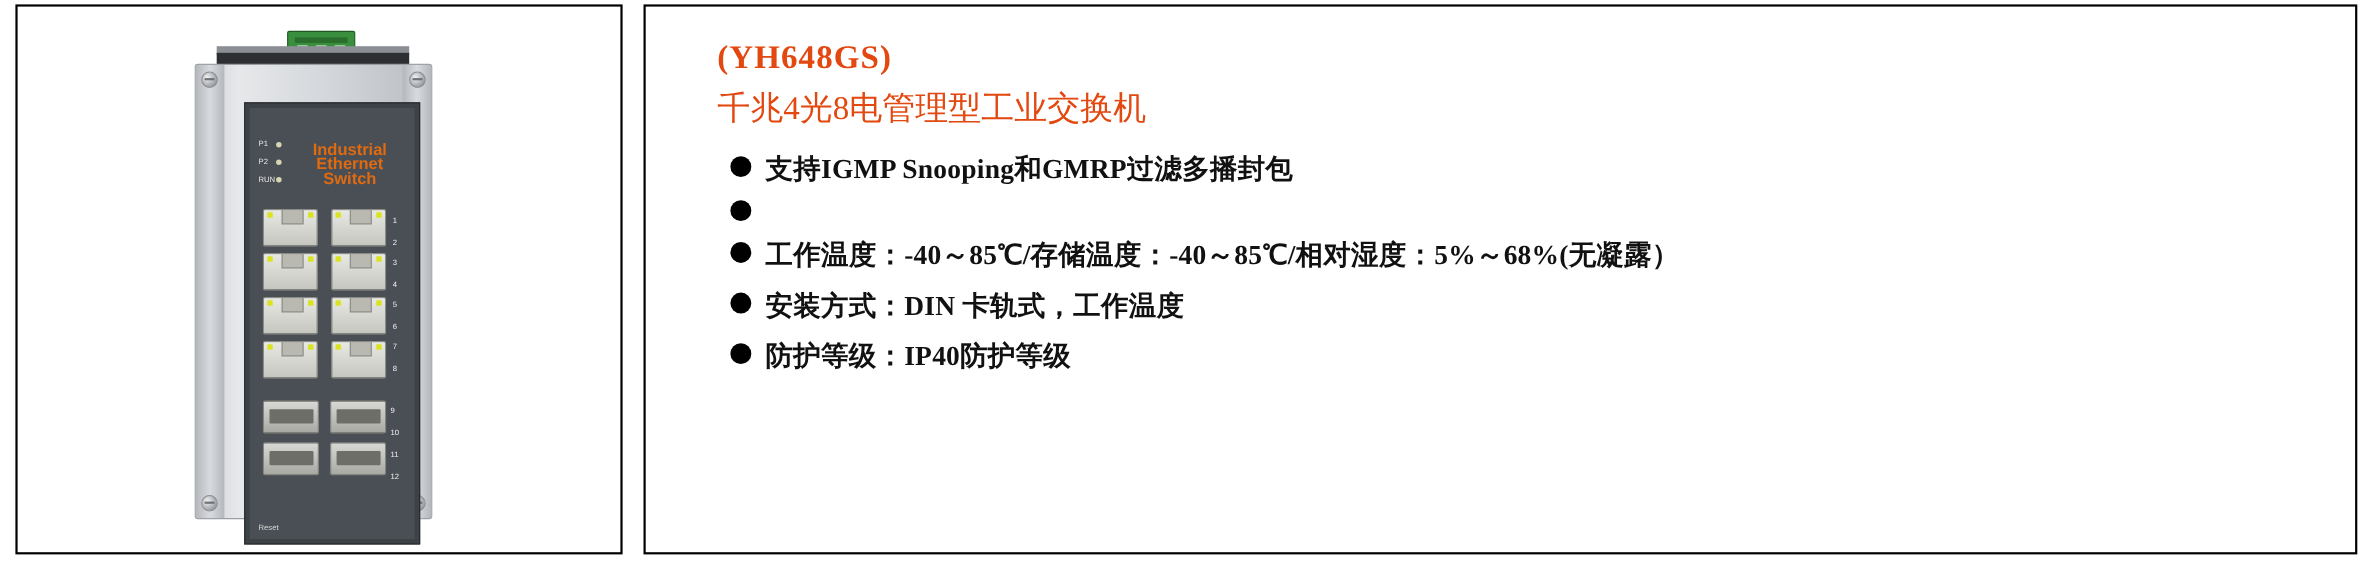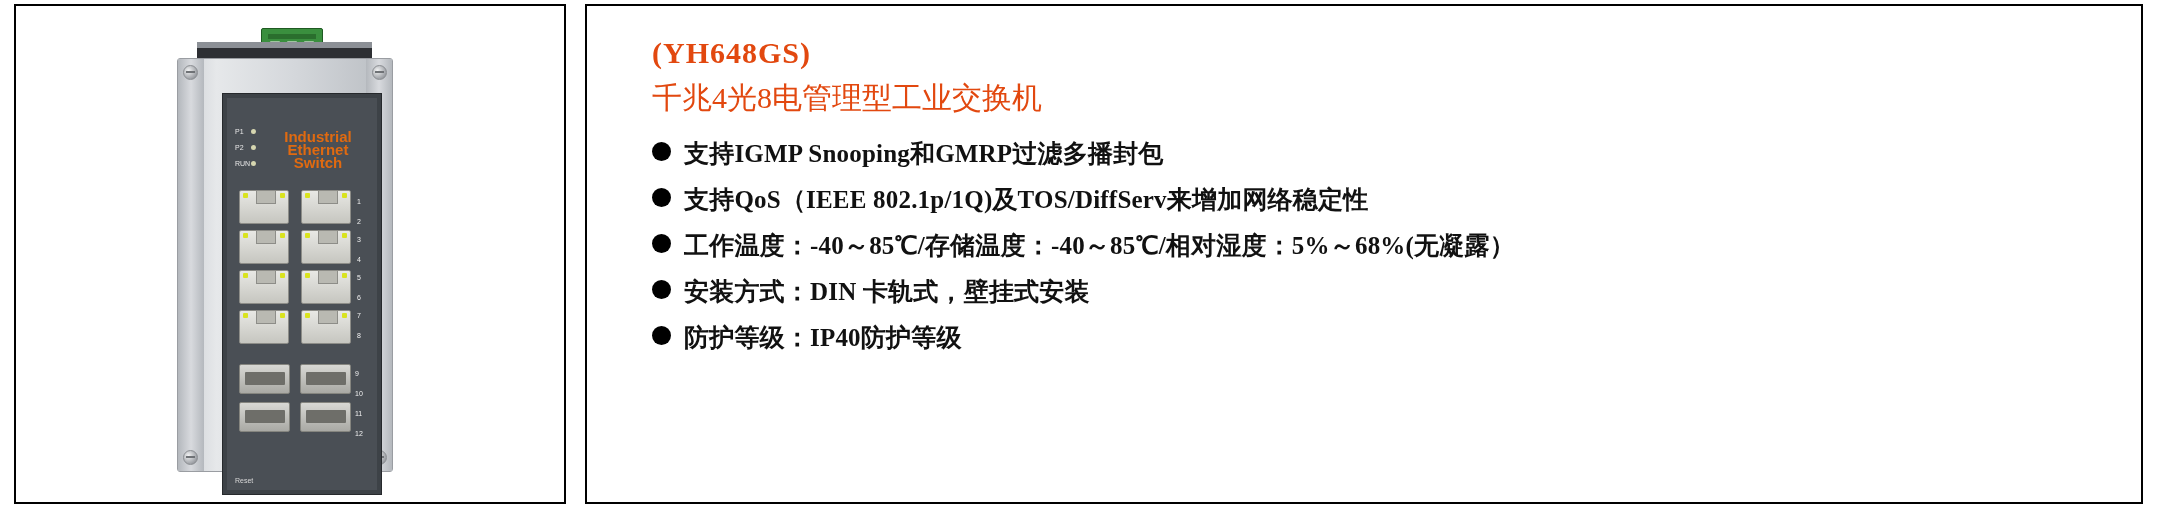--- a/index.html
+++ b/index.html
@@ -284,21 +284,21 @@
   }
   .title {
     color: #e2480f;
     font-family: "Liberation Serif", serif;
     font-weight: normal;
     font-size: 30px;
     margin: 0 0 18px 0;
   }
   .bullets {
     list-style: none;
-    margin: 0;
+    margin: 12px;
     padding: 0;
   }
   .bullets li {
     display: flex;
     align-items: baseline;
     font-size: 25px;
     font-weight: bold;
     color: #111111;
     margin-bottom: 13px;
     font-family: "Liberation Serif", serif;
@@ -431,29 +431,28 @@
   <div class="spec-cell">
     <div class="model">(YH648GS)</div>
     <div class="title">千兆4光8电管理型工业交换机</div>
     <ul class="bullets">
       <li>
         <span class="bullet-dot"></span>
         <span>支持IGMP Snooping和GMRP过滤多播封包</span>
       </li>
       <li>
         <span class="bullet-dot"></span>
-        <span>支持QoS（IEEE 802.1p/1Q)及TOS/DiffServ来增加网络稳定性</span>
       </li>
       <li>
         <span class="bullet-dot"></span>
         <span>工作温度：-40～85℃/存储温度：-40～85℃/相对湿度：5%～68%(无凝露）</span>
       </li>
       <li>
         <span class="bullet-dot"></span>
-        <span>安装方式：DIN 卡轨式，壁挂式安装</span>
+        <span>安装方式：DIN 卡轨式，工作温度</span>
       </li>
       <li>
         <span class="bullet-dot"></span>
         <span>防护等级：IP40防护等级</span>
       </li>
     </ul>
   </div>
 
 </div>
 

